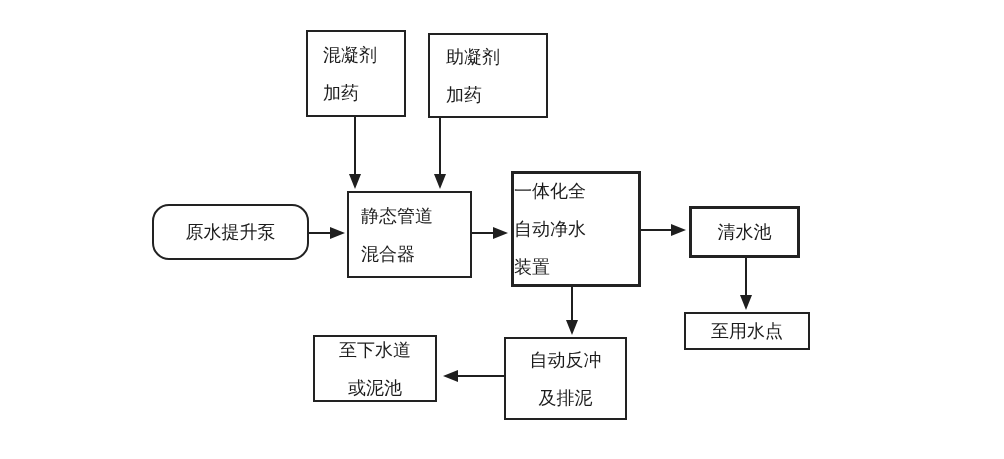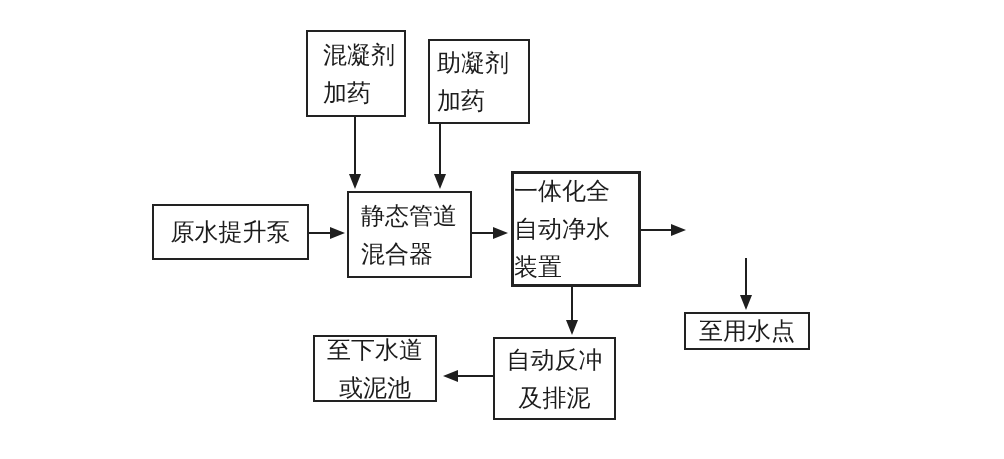--- a/index.html
+++ b/index.html
@@ -22,39 +22,39 @@
     top: 0;
     width: 1004px;
     height: 459px;
     pointer-events: none;
   }
   .node {
     position: absolute;
     box-sizing: border-box;
     border: 2px solid #222222;
     background: #ffffff;
-    font-size: 24px;
+    font-size: 18px;
     line-height: 38px;
     white-space: pre-line;
     display: flex;
     flex-direction: column;
     justify-content: center;
   }
   .align-left   { text-align: left; }
   .align-center { text-align: center; }
 
   
   .n1 { left: 306px; top: 30px;  width: 100px; height: 87px;  padding-left: 15px; }
-  .n2 { left: 428px; top: 39px;  width: 102px; height: 85px;  padding-left: 7px; }
-  .n3 { left: 152px; top: 204px; width: 157px; height: 56px; }
+  .n2 { left: 428px; top: 33px;  width: 120px; height: 85px;  padding-left: 16px; }
+  .n3 { left: 152px; top: 204px; width: 157px; height: 56px; border-radius: 17px; }
   .n4 { left: 347px; top: 191px; width: 125px; height: 87px;  padding-left: 12px; }
   .n5 { left: 511px; top: 171px; width: 130px; height: 116px; border-width: 3px; }
   .n6 { left: 689px; top: 206px; width: 111px; height: 52px;  border-width: 3px; }
   .n7 { left: 684px; top: 312px; width: 126px; height: 38px; }
-  .n8 { left: 493px; top: 337px; width: 123px; height: 83px; }
+  .n8 { left: 504px; top: 337px; width: 123px; height: 83px; }
   .n9 { left: 313px; top: 335px; width: 124px; height: 67px; }
 
   .edge-line { stroke: #1f1f1f; stroke-width: 2; }
   .edge-head { fill: #1f1f1f; stroke: none; }
 </style>
 </head>
 <body>
 
 <div class="canvas">
 
@@ -104,19 +104,20 @@
   <div class="node n1 align-left">混凝剂
 加药</div>
   <div class="node n2 align-left">助凝剂
 加药</div>
   <div class="node n3 align-center">原水提升泵</div>
   <div class="node n4 align-left">静态管道
 混合器</div>
   <div class="node n5 align-left">一体化全
 自动净水
 装置</div>
+  <div class="node n6 align-center">清水池</div>
   <div class="node n7 align-center">至用水点</div>
   <div class="node n8 align-center">自动反冲
 及排泥</div>
   <div class="node n9 align-center">至下水道
 或泥池</div>
 
 </div>
 
 </body></html>

